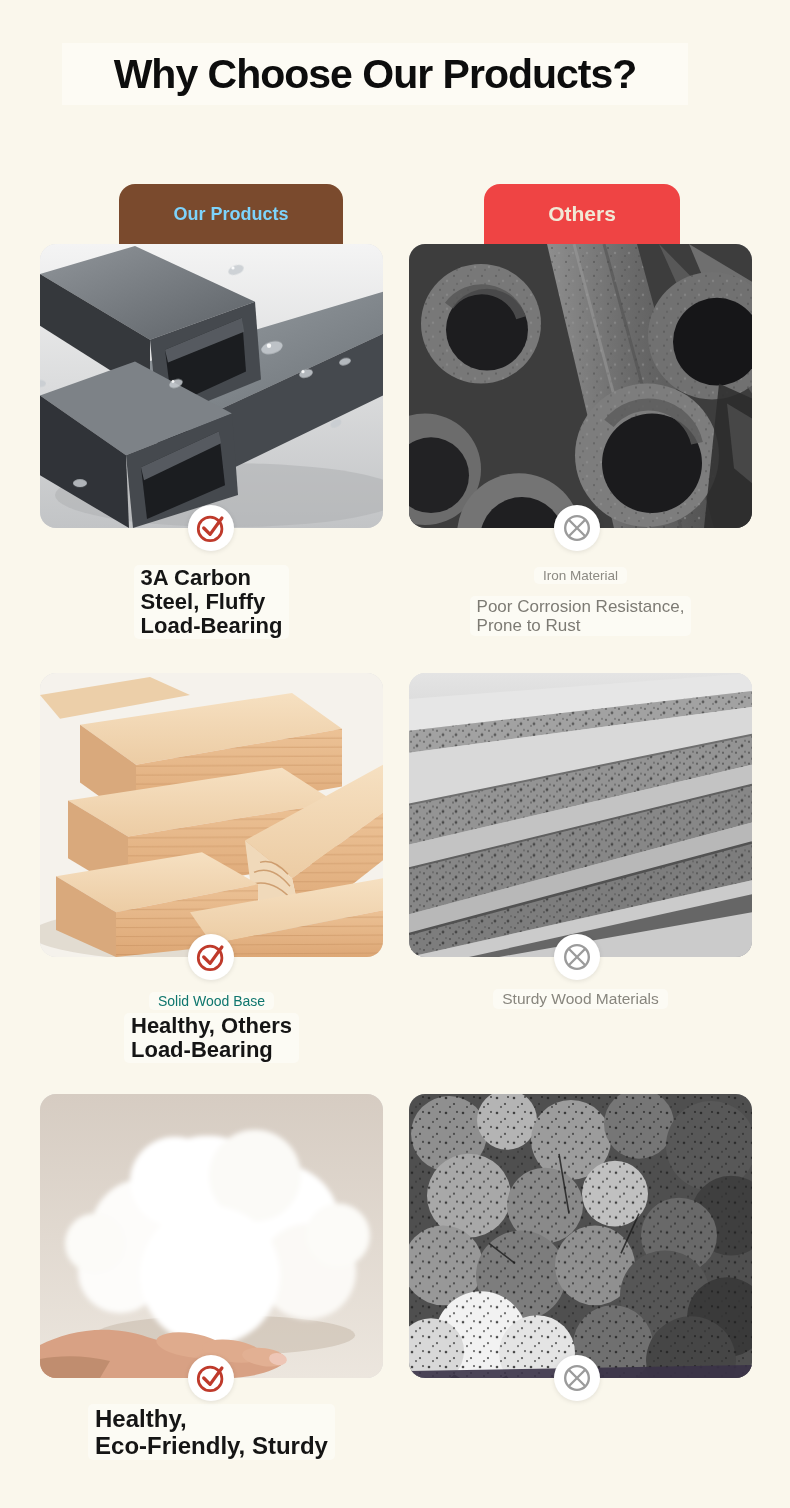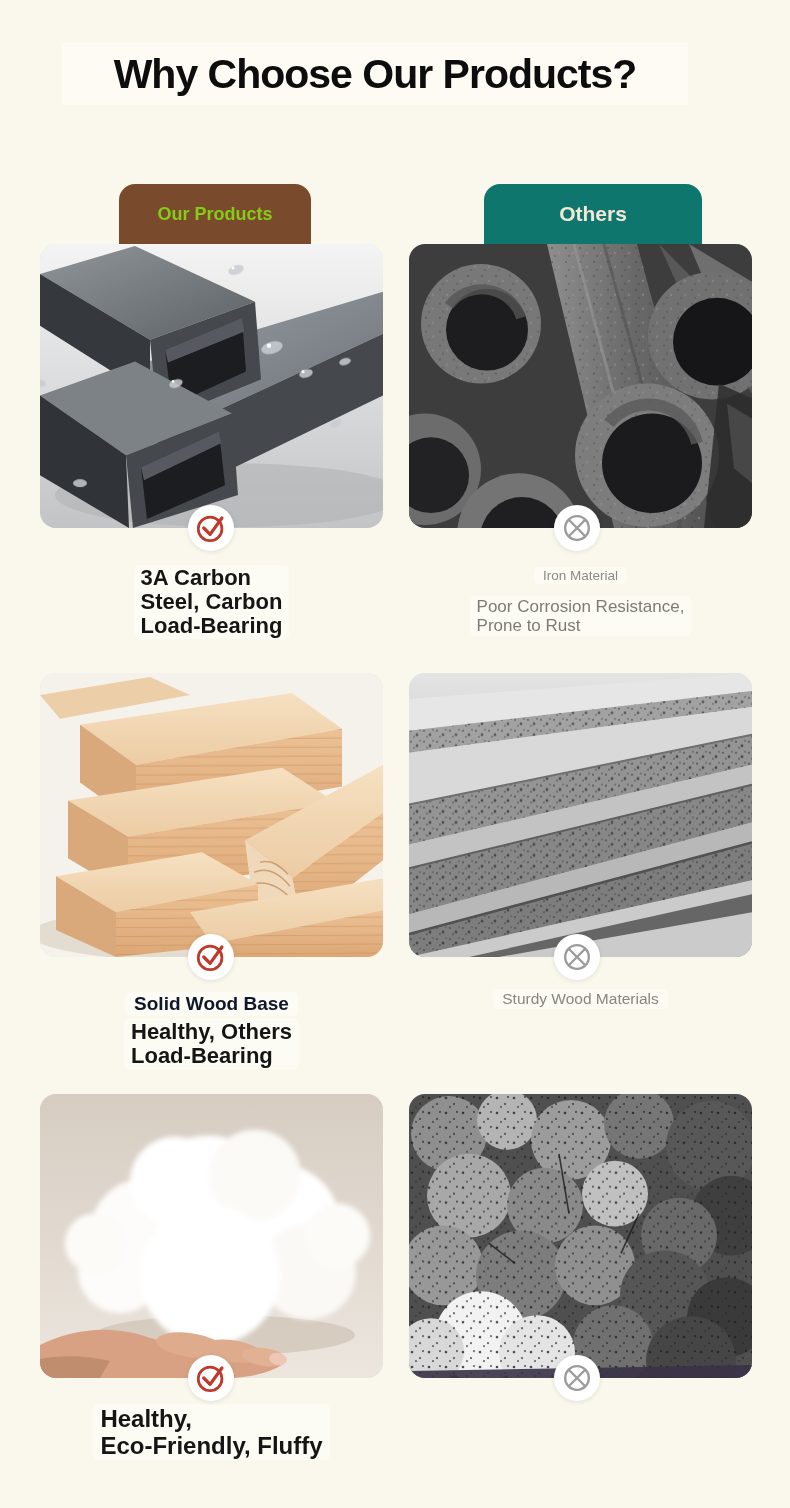--- a/index.html
+++ b/index.html
@@ -5,43 +5,43 @@
   * { margin:0; padding:0; box-sizing:border-box; }
   html,body { background:#faf7ec; }
   body { font-family:"Liberation Sans", sans-serif; }
   .page { position:relative; width:790px; height:1508px; margin:16px auto; background:#faf7ec; overflow:hidden; }
 
   .title-band { position:absolute; left:62px; top:27px; width:626px; height:62px; background:#fdfbf4; }
   .page-title { width:100%; text-align:center; line-height:62px; font-size:41px; font-weight:800; letter-spacing:-1px; color:#0d0d0d; }
 
   .tab { position:absolute; top:168px; height:60px; border-radius:16px 16px 0 0;
          display:flex; align-items:center; justify-content:center; font-weight:700; cursor:pointer; }
-  .tab-ours { left:119px; width:192px; background:#7a4a2d; color:#84cc16; font-size:18px; }
-  .tab-others { left:484px; width:218px; background:#0f766e; color:#f1e9d6; font-size:21px; }
+  .tab-ours { left:119px; width:224px; background:#7a4a2d; color:#7dd3fc; font-size:18px; }
+  .tab-others { left:484px; width:196px; background:#ef4444; color:#f1e9d6; font-size:21px; }
 
   .img-shell { position:absolute; width:343px; height:284px; border-radius:16px; overflow:hidden; background:#ddd; }
   .img-shell svg { display:block; width:100%; height:100%; }
   .col-l { left:40px; } .col-r { left:409px; }
   .row1 { top:228px; } .row2 { top:657px; } .row3 { top:1078px; }
 
   .badge { position:absolute; width:46px; height:46px; border-radius:50%; background:#ffffff;
            box-shadow:0 1px 5px rgba(0,0,0,.10); display:flex; align-items:center; justify-content:center; z-index:5; }
   .badge svg { width:40px; height:40px; }
   .bx-l { left:188px; } .bx-r { left:554px; }
   .by1 { top:489px; } .by2 { top:918px; } .by3 { top:1339px; }
 
   .cap { position:absolute; width:343px; }
   .cap .fitblock { width:fit-content; margin:0 auto; text-align:left; background:rgba(255,255,255,.45); padding:1px 7px; border-radius:5px; }
   .cap .ctr { text-align:center; width:fit-content; margin:0 auto; background:rgba(255,255,255,.45); padding:1px 9px; border-radius:5px; }
 
   .big-black { font-weight:700; color:#151515; }
   .r1 { font-size:22px; line-height:24px; }
   .r2 { font-size:22px; line-height:24px; }
   .r3 { font-size:24px; line-height:27px; }
-  .small-black { font-size:19px; font-weight:700; color:#0f172a; }
+  .small-black { font-size:14px; font-weight:400; color:#0f766e; }
   .gray-label-sm { font-size:13.5px; font-weight:500; color:#8c8a83; }
   .gray-label-md { font-size:15.5px; font-weight:500; color:#88867e; }
   .gray-desc-lg { font-size:17px; line-height:19px; font-weight:500; color:#7d7b74; white-space:pre-line; }
   .gray-desc-sm { font-size:15px; line-height:16px; font-weight:500; color:#807e77; white-space:pre-line; }
   .gray-big { font-size:24px; font-weight:600; color:#b3b1ab; }
 </style>
 </head>
 <body>
 
 <div class="page">
@@ -353,21 +353,21 @@
   <div class="badge bx-r by3">
     <svg viewBox="0 0 44 44">
         <circle cx="22" cy="22" r="13" fill="none" stroke="#9b9b9b" stroke-width="2.6"></circle>
         <path d="M13.5 13.5 L30.5 30.5 M30.5 13.5 L13.5 30.5" stroke="#9b9b9b" stroke-width="2.6" stroke-linecap="round"></path>
       </svg>
   </div>
 
   <div class="cap col-l" style="top:549px">
     <div class="fitblock big-black r1">
       <div>3A Carbon</div>
-      <div>Steel, Carbon</div>
+      <div>Steel, Fluffy</div>
       <div>Load-Bearing</div>
     </div>
   </div>
 
   <div class="cap col-r" style="top:551px">
     <div class="ctr gray-label-sm">Iron Material</div>
     <div class="fitblock gray-desc-lg" style="margin-top:12px">Poor Corrosion Resistance,
 Prone to Rust</div>
   </div>
 
@@ -379,18 +379,18 @@
     </div>
   </div>
 
   <div class="cap col-r" style="top:973px">
     <div class="ctr gray-label-md">Sturdy Wood Materials</div>
   </div>
 
   <div class="cap col-l" style="top:1388px">
     <div class="fitblock big-black r3">
       <div>Healthy,</div>
-      <div>Eco-Friendly, Fluffy</div>
+      <div>Eco-Friendly, Sturdy</div>
     </div>
   </div>
 
 
 </div>
 
 </body></html>

